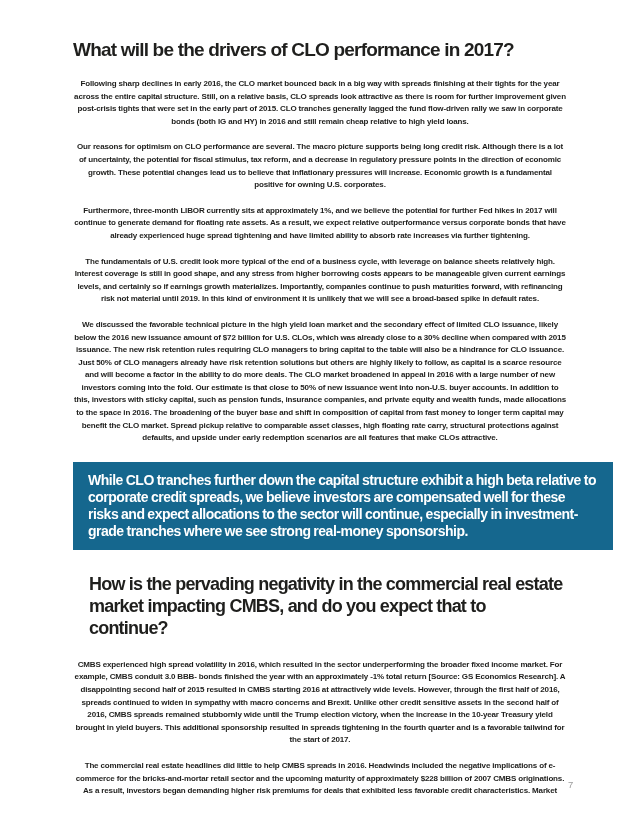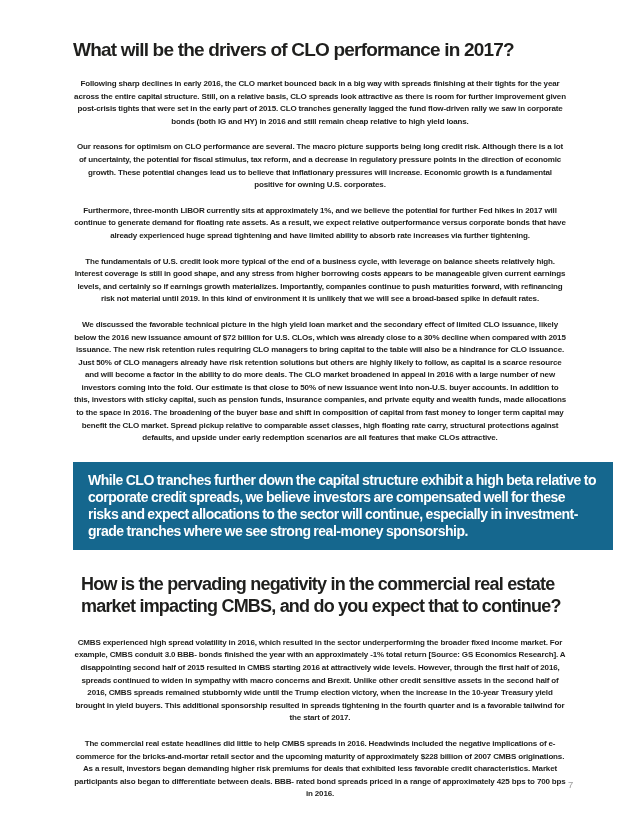--- a/index.html
+++ b/index.html
@@ -23,21 +23,21 @@
     margin: 0 0 17px 0;
     padding-top: 38px;
     font-size: 19px;
     line-height: 23px;
     font-weight: 700;
     letter-spacing: -0.8px;
     color: #1f1f1d;
   }
   .doc-heading.second {
     padding-top: 0;
-    margin: 23px 0 20px 8px;
+    margin: 23px 0 20px 16px;
     font-size: 18px;
     line-height: 22px;
   }
   .body-para {
     margin: 0 0 13px 0;
     font-size: 8px;
     line-height: 12.6px;
     font-weight: 600;
     letter-spacing: -0.15px;
     color: #1e1e1c;

